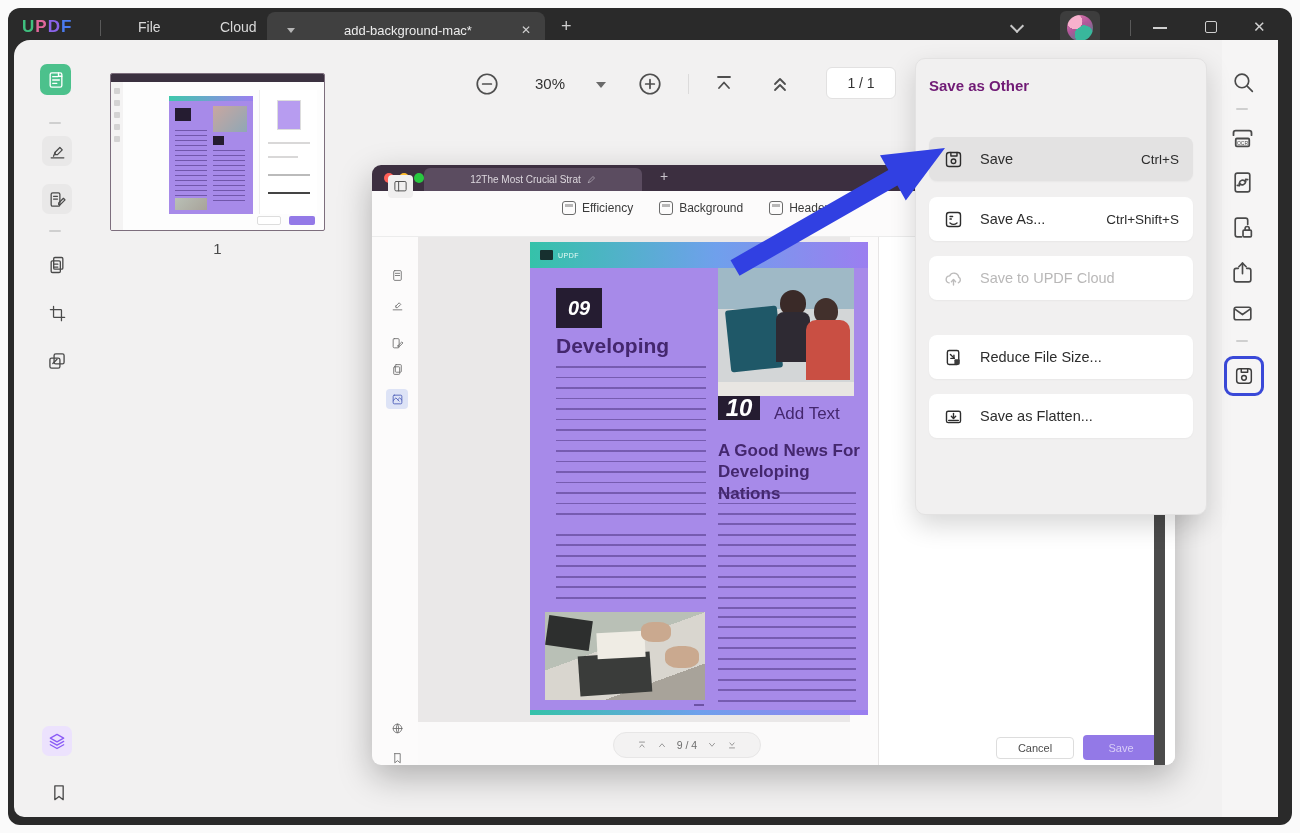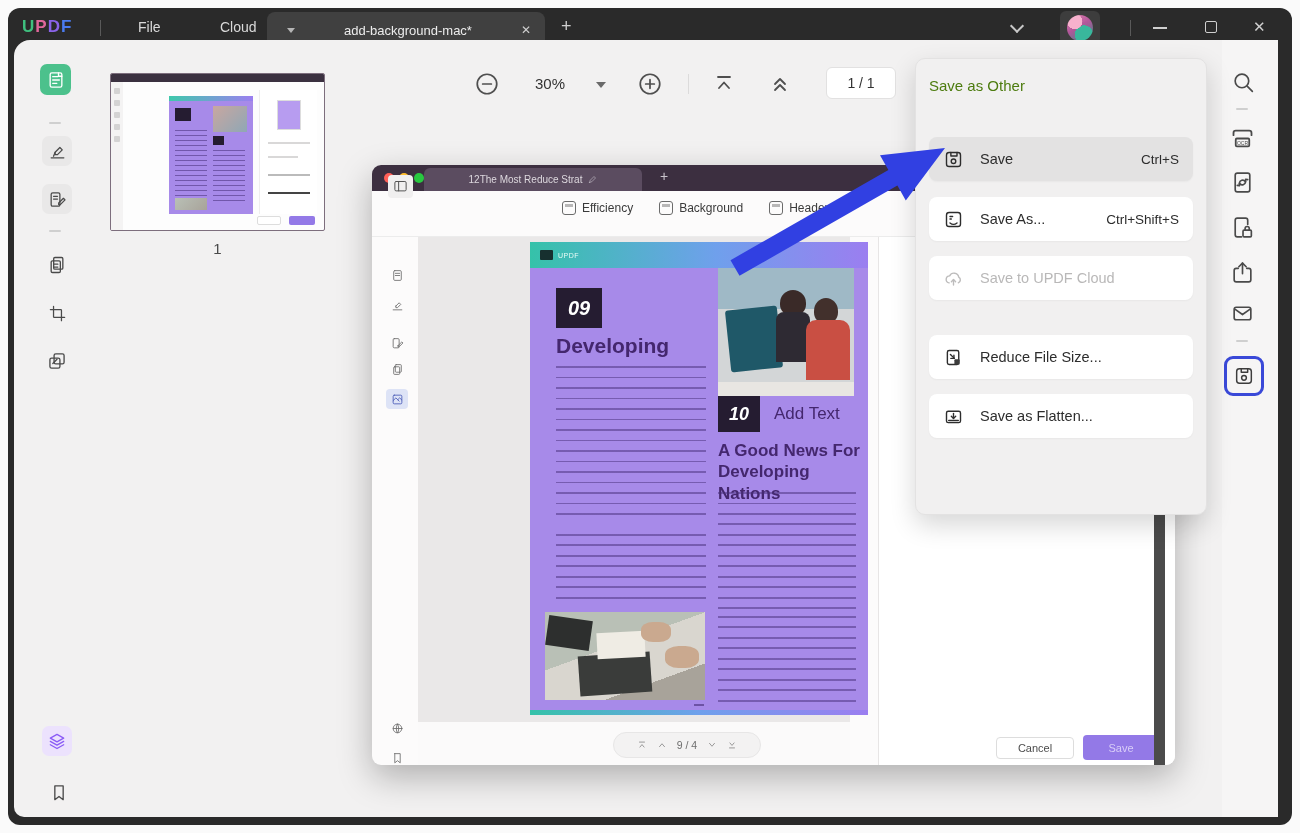--- a/index.html
+++ b/index.html
@@ -106,21 +106,21 @@
   .dp-h{position:absolute;font-weight:bold;color:var(--doc-heading)}
   .tl{position:absolute;background:repeating-linear-gradient(to bottom,rgba(70,45,120,.5) 0 1.6px,transparent 1.6px 10.5px)}
   .dp-photo-r{position:absolute;left:188px;top:26px;width:136px;height:128px;background:linear-gradient(180deg,#9fb9c6 0 32%,#d3d6d7 32% 100%);overflow:hidden}
   .dp-photo-l{position:absolute;left:15px;top:370px;width:160px;height:88px;background:linear-gradient(160deg,#b9c0b6 0 40%,#d9d6cf 40% 75%,#a8a39a 75%);overflow:hidden}
   .ph{position:absolute}
   .dp-pagenum{position:absolute;left:164px;top:462px;width:10px;height:2px;background:rgba(70,45,120,.6)}
   .dp-footer{position:absolute;left:0;bottom:0;width:100%;height:5px;background:linear-gradient(90deg,#35c2a9,#6fa0ec,#9b7ef0)}
 
   
   .save-popup{position:absolute;left:915px;top:58px;width:292px;height:457px;background:#f1f0f0;border:1px solid #e3e2e2;border-radius:10px;box-shadow:0 10px 26px rgba(0,0,0,.16);z-index:40}
-  .sp-title{position:absolute;left:13px;top:18px;font-size:15px;font-weight:normal;color:#4d7c0f}
+  .sp-title{position:absolute;left:13px;top:18px;font-size:15px;font-weight:bold;color:#701a75}
   .sp-item{position:absolute;left:13px;width:264px;height:44px;background:#fff;border-radius:8px;display:flex;align-items:center;padding:0 14px;gap:16px;font-size:14.5px;color:#2d2d2d;box-shadow:0 1px 2px rgba(0,0,0,.04)}
   .sp-item.hl{background:#e3e2e2}
   .sp-item .short{margin-left:auto;font-size:13.5px;color:#2d2d2d}
   .sp-item.disabled{color:#b9b8b8}
   .sp-item.disabled svg{stroke:#bdbcbc}
   .sp-item svg{stroke:#3c3c3c}
 
   .arrow-svg{position:absolute;left:700px;top:120px;z-index:50;pointer-events:none}
 
   svg.lic{fill:none;stroke:currentColor;stroke-width:1.6;stroke-linecap:round;stroke-linejoin:round;display:block}
@@ -325,21 +325,21 @@
         <circle cx="12" cy="14" r="2.6"></circle>
       </svg>
   </div>
 
   <div class="inner-window">
     <div class="mac-titlebar">
       <div class="light" style="left:12px;background:#ff5f57"></div>
       <div class="light" style="left:27px;background:#febc2e"></div>
       <div class="light" style="left:42px;background:#28c840"></div>
       <div class="mac-tab">
-        <span>12The Most Reduce Strat</span>
+        <span>12The Most Crucial Strat</span>
         <svg class="lic" width="9" height="9" viewBox="0 0 24 24" style="color:#c9c4cc">
             <path d="M4 20l2-6L16 4l4 4L10 18l-6 2z"></path>
           </svg>
       </div>
       <div class="mac-plus">+</div>
     </div>
 
     <div class="mac-toolbar"></div>
     <div class="panel-toggle">
       <svg class="lic" width="15" height="15" viewBox="0 0 24 24">
@@ -419,21 +419,21 @@
       <div class="tl" style="left:26px;top:292px;width:150px;height:70px"></div>
 
       <div class="dp-photo-r">
         <div class="ph" style="left:10px;top:40px;width:52px;height:62px;background:#1f5868;transform:rotate(-6deg);border-radius:3px"></div>
         <div class="ph" style="left:62px;top:22px;width:26px;height:26px;background:#3a2a28;border-radius:50% 50% 45% 45%"></div>
         <div class="ph" style="left:58px;top:44px;width:34px;height:50px;background:#2e2a33;border-radius:8px 8px 0 0"></div>
         <div class="ph" style="left:96px;top:30px;width:24px;height:26px;background:#42302c;border-radius:50% 50% 45% 45%"></div>
         <div class="ph" style="left:88px;top:52px;width:44px;height:60px;background:#c94f43;border-radius:10px 10px 0 0"></div>
         <div class="ph" style="left:0;bottom:0;width:100%;height:14px;background:#e8e6e2"></div>
       </div>
-      <div class="dp-badge" style="left:188px;top:154px;width:42px;height:36px;font-size:18px">10</div>
+      <div class="dp-badge" style="left:188px;top:154px;width:42px;height:24px;font-size:24px">10</div>
       <div class="dp-h" style="left:244px;top:162px;font-size:17px;font-weight:normal">Add Text</div>
       <div class="dp-h" style="left:188px;top:198px;width:150px;font-size:17px;line-height:1.25">A Good News For Developing Nations</div>
       <div class="tl" style="left:188px;top:250px;width:138px;height:118px"></div>
       <div class="tl" style="left:188px;top:374px;width:138px;height:86px"></div>
 
       <div class="dp-photo-l">
         <div class="ph" style="left:2px;top:6px;width:44px;height:30px;background:#2d2f2e;transform:rotate(8deg)"></div>
         <div class="ph" style="left:34px;top:42px;width:72px;height:40px;background:#3a3c3a;transform:rotate(-4deg)"></div>
         <div class="ph" style="left:52px;top:20px;width:48px;height:26px;background:#efece4;transform:rotate(-3deg)"></div>
         <div class="ph" style="left:96px;top:10px;width:30px;height:20px;background:#caa98f;border-radius:40%"></div>

